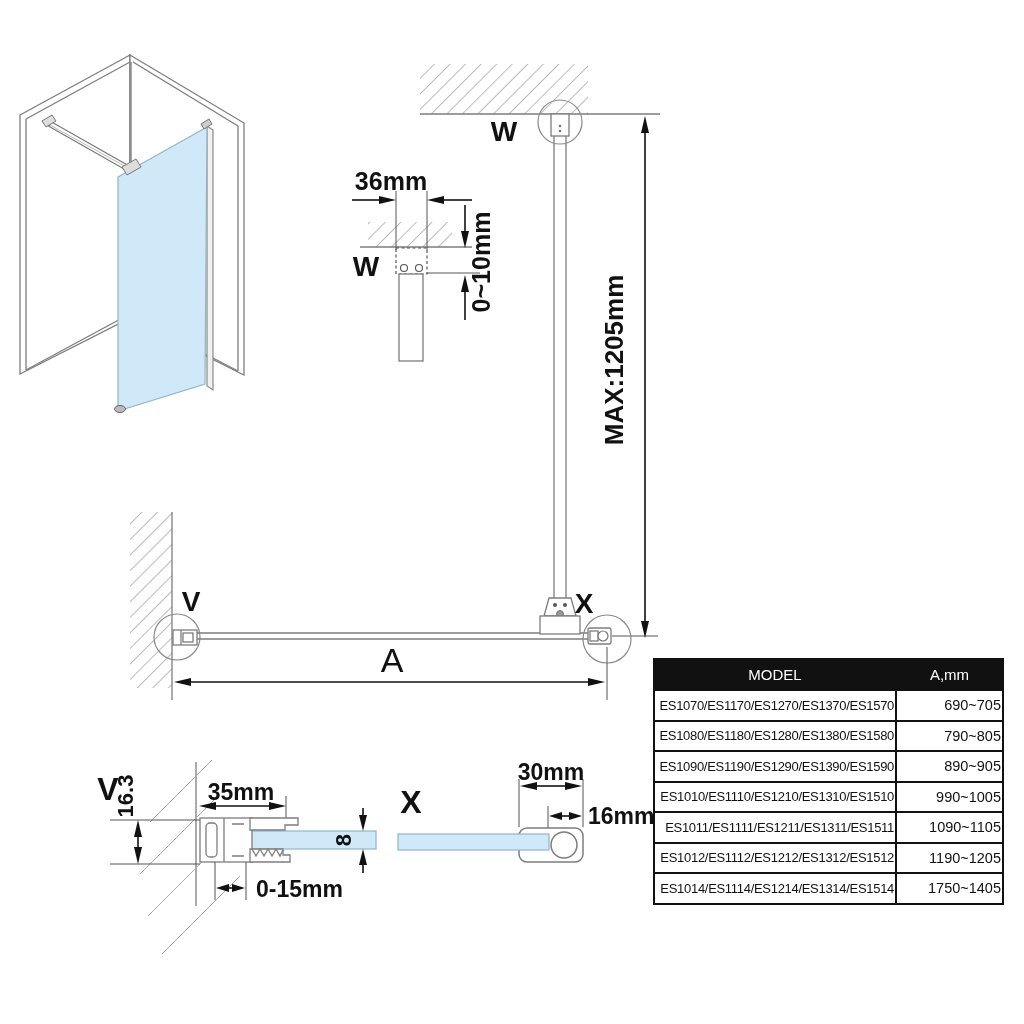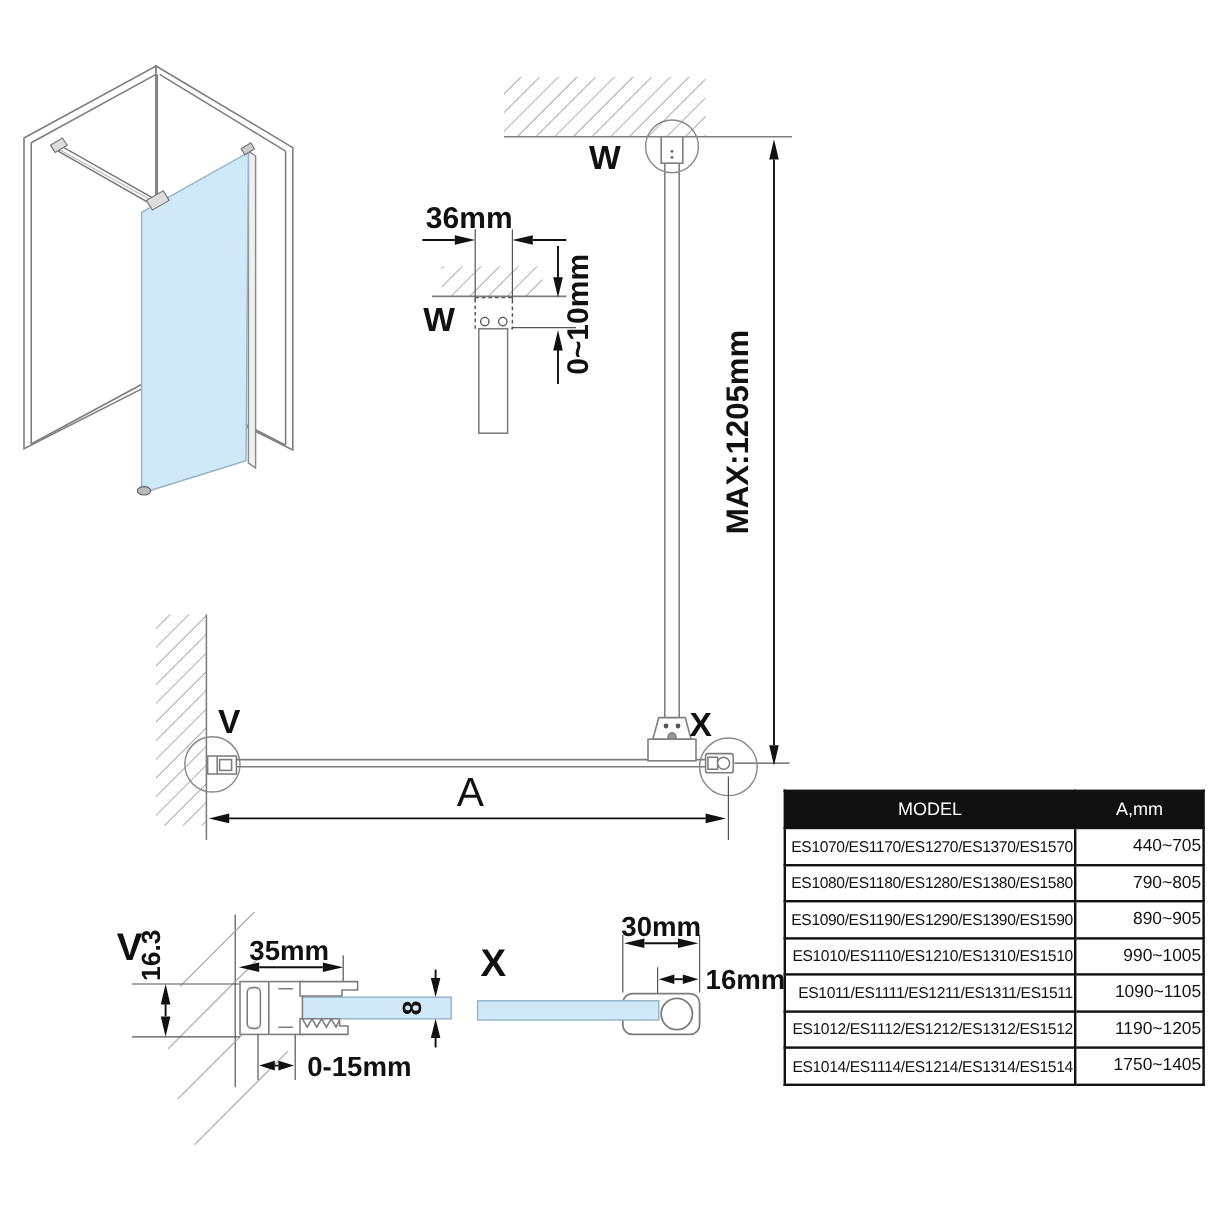--- a/index.html
+++ b/index.html
@@ -211,21 +211,21 @@
       </colgroup>
   <thead>
     <tr>
       <th>MODEL</th>
       <th>A,mm</th>
     </tr>
   </thead>
   <tbody>
         <tr>
           <td class="model-cell">ES1070/ES1170/ES1270/ES1370/ES1570</td>
-          <td class="a-cell">440~705</td>
+          <td class="a-cell">690~705</td>
         </tr>
         <tr>
           <td class="model-cell">ES1080/ES1180/ES1280/ES1380/ES1580</td>
           <td class="a-cell">790~805</td>
         </tr>
         <tr>
           <td class="model-cell">ES1090/ES1190/ES1290/ES1390/ES1590</td>
           <td class="a-cell">890~905</td>
         </tr>
         <tr>

